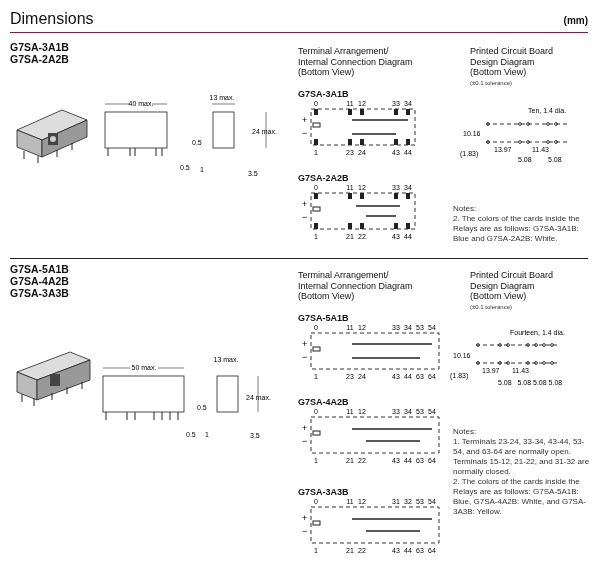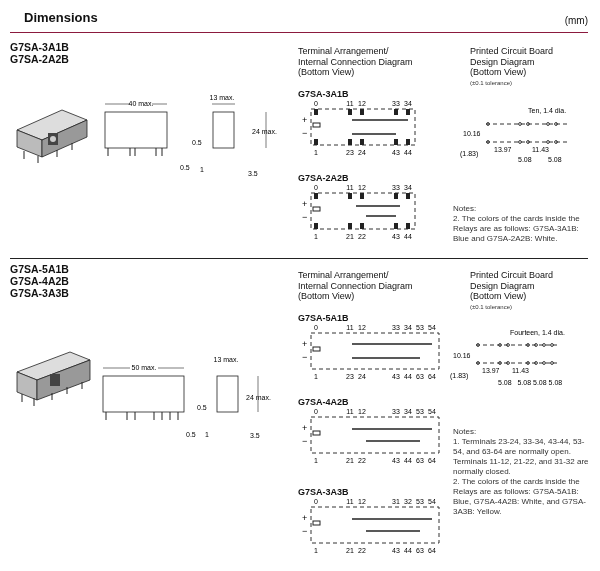--- a/index.html
+++ b/index.html
@@ -1,19 +1,19 @@
 <!DOCTYPE html>
 <html><head>
 <meta charset="utf-8">
 <style>
   html,body{margin:0;padding:0;background:#fff;}
   body{width:600px;height:571px;position:relative;overflow:hidden;font-family:"Liberation Sans",sans-serif;color:#111;}
   .abs{position:absolute;}
-  .title{left:24px;top:10px;font-size:13px;font-weight:bold;}
-  .unit{right:12px;top:15px;font-size:10px;font-weight:normal;}
+  .title{left:10px;top:10px;font-size:16px;font-weight:normal;}
+  .unit{right:12px;top:15px;font-size:10px;font-weight:bold;}
   .rule-red{left:10px;right:12px;top:32px;height:1px;background:#8b1a3e;}
   .rule-black{left:10px;right:12px;top:258px;height:1px;background:#222;}
   .models{font-size:10.5px;font-weight:bold;line-height:12px;}
   .sechead{font-size:9px;font-weight:normal;line-height:10.5px;}
   .tol{font-size:6px;color:#333;}
   .sub{font-size:9px;font-weight:bold;}
   .notes{font-size:8px;line-height:10px;color:#333;width:140px;margin-top:32px;}
   .notes p{margin:0;}
   svg text{font-family:"Liberation Sans",sans-serif;}
 </style>
@@ -325,15 +325,15 @@
     </g>
   <text x="3" y="33" font-size="7">10.16</text>
   <text x="0" y="53" font-size="7">(1.83)</text>
   <text x="32" y="48" font-size="7">13.97</text>
   <text x="62" y="48" font-size="7">11.43</text>
   <text x="48" y="60" font-size="7" xml:space="preserve">5.08   5.08 5.08 5.08</text>
 </svg>
 
 <div class="abs notes" style="left:453px;top:395px;">
   <p>Notes:</p>
-  <p>1. Terminals 23-24, 33-34, 43-44, 53-54, and 63-64 are normally open. Terminals 11-12, 21-22, and 31-32 are normally closed.</p>
+  <p>1. Terminals 23-24, 33-34, 43-44, 53-54, and 63-64 are normally open. Terminals 15-12, 21-22, and 31-32 are normally closed.</p>
   <p>2. The colors of the cards inside the Relays are as follows: G7SA-5A1B: Blue, G7SA-4A2B: White, and G7SA-3A3B: Yellow.</p>
 </div>
 
 </body></html>

